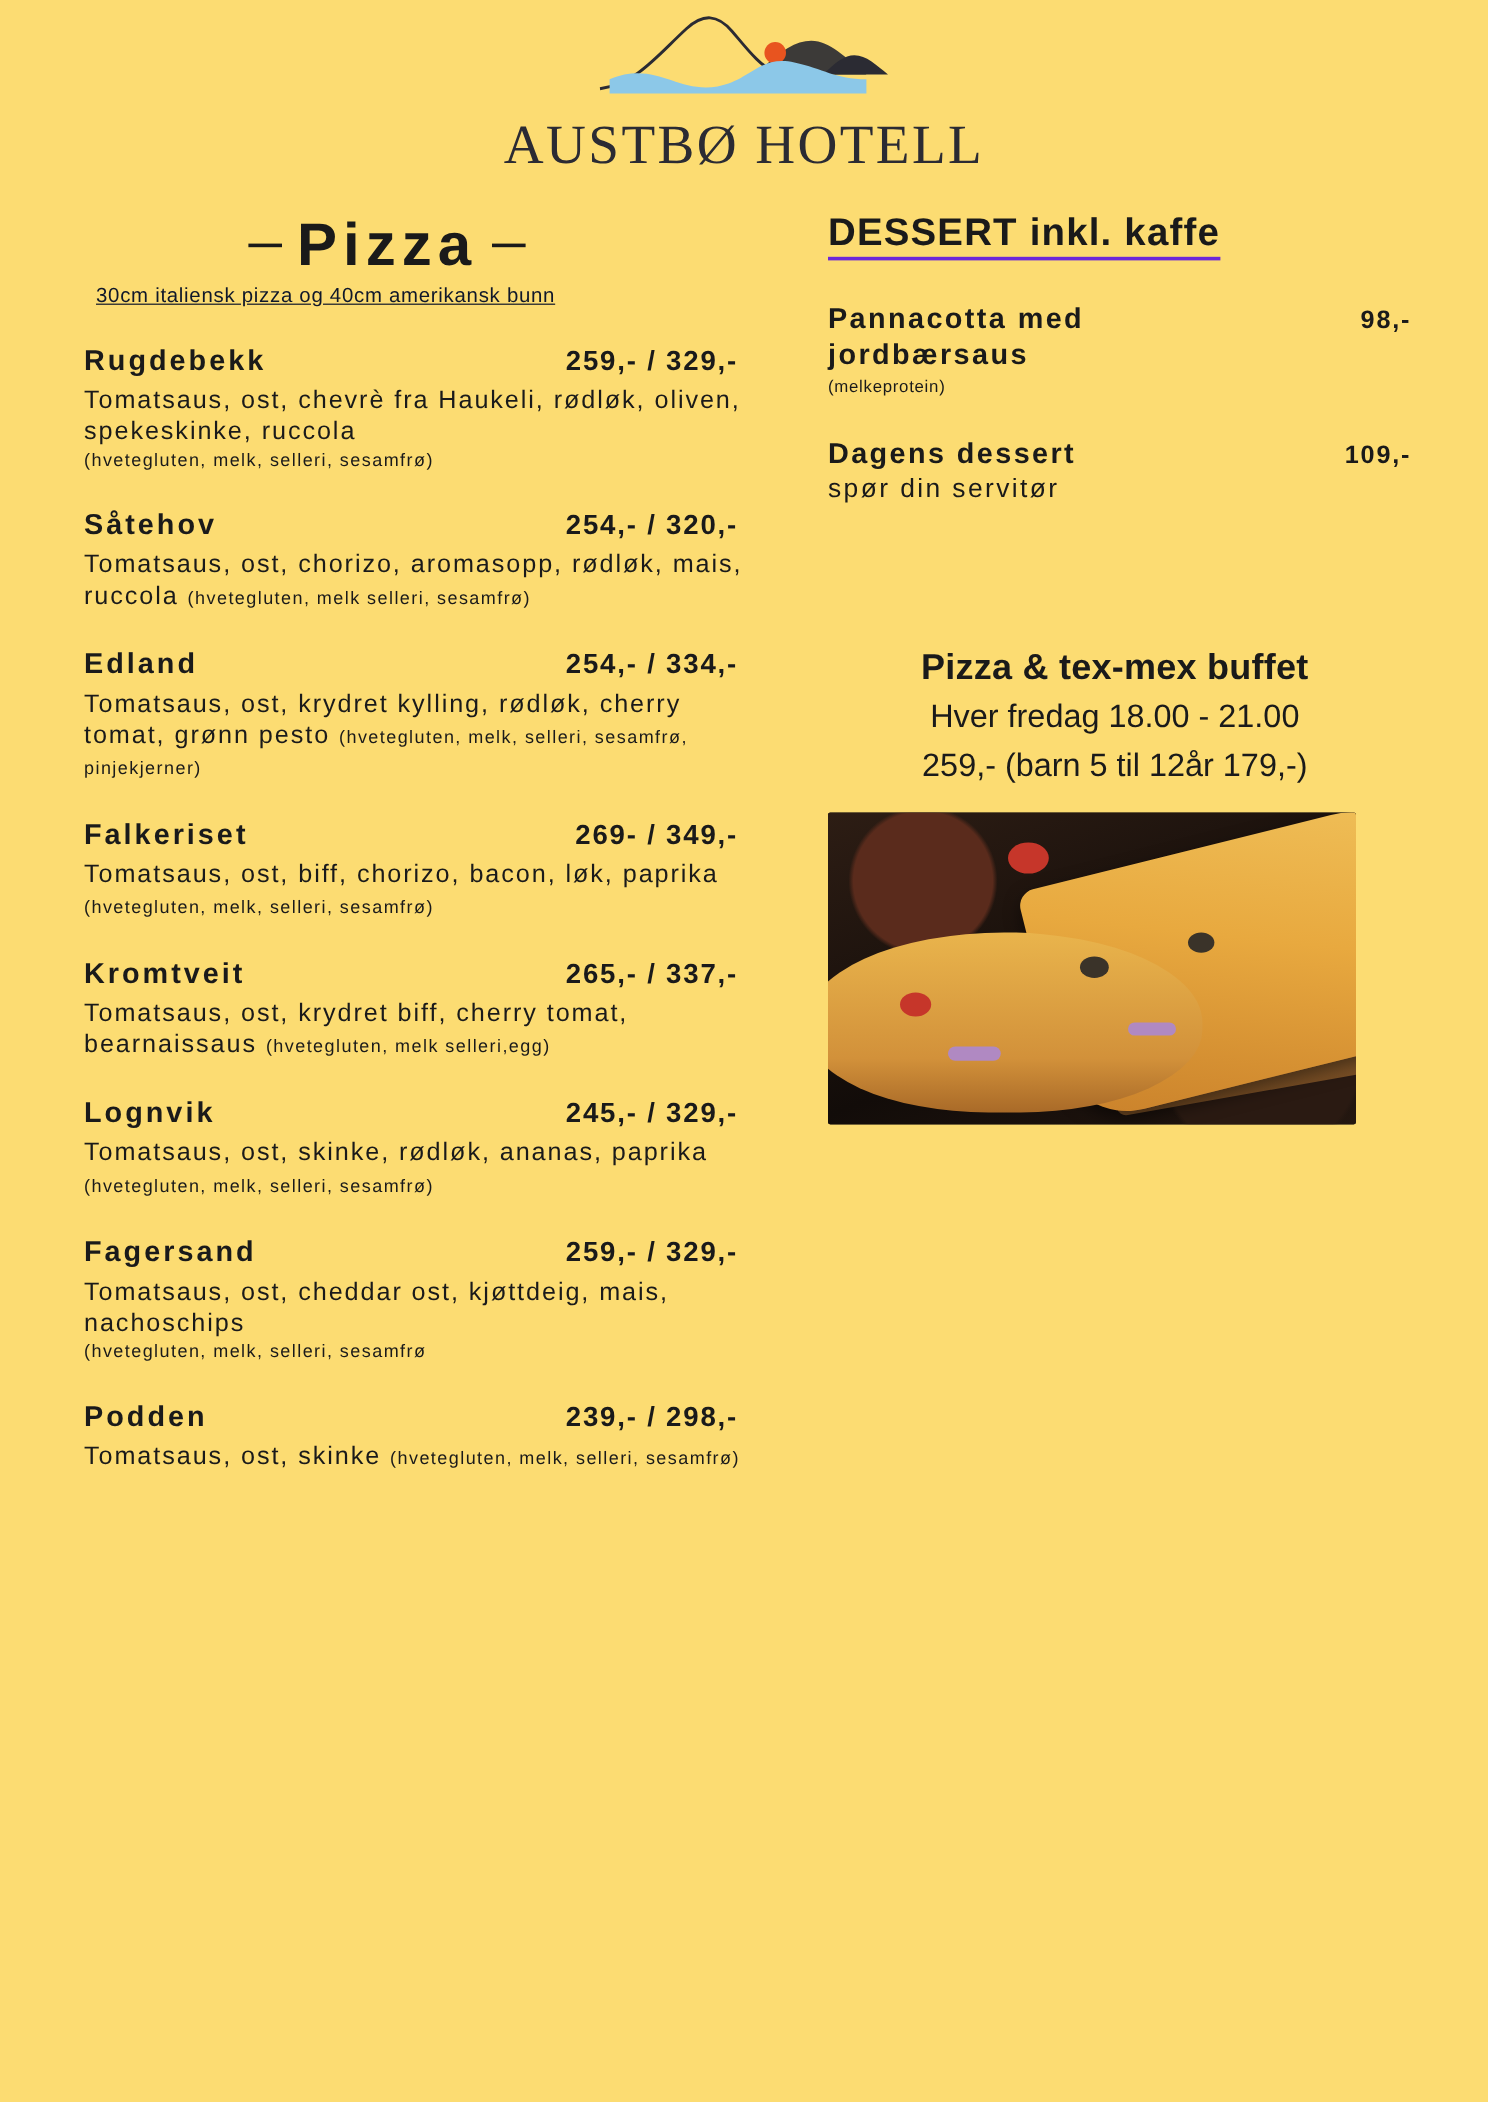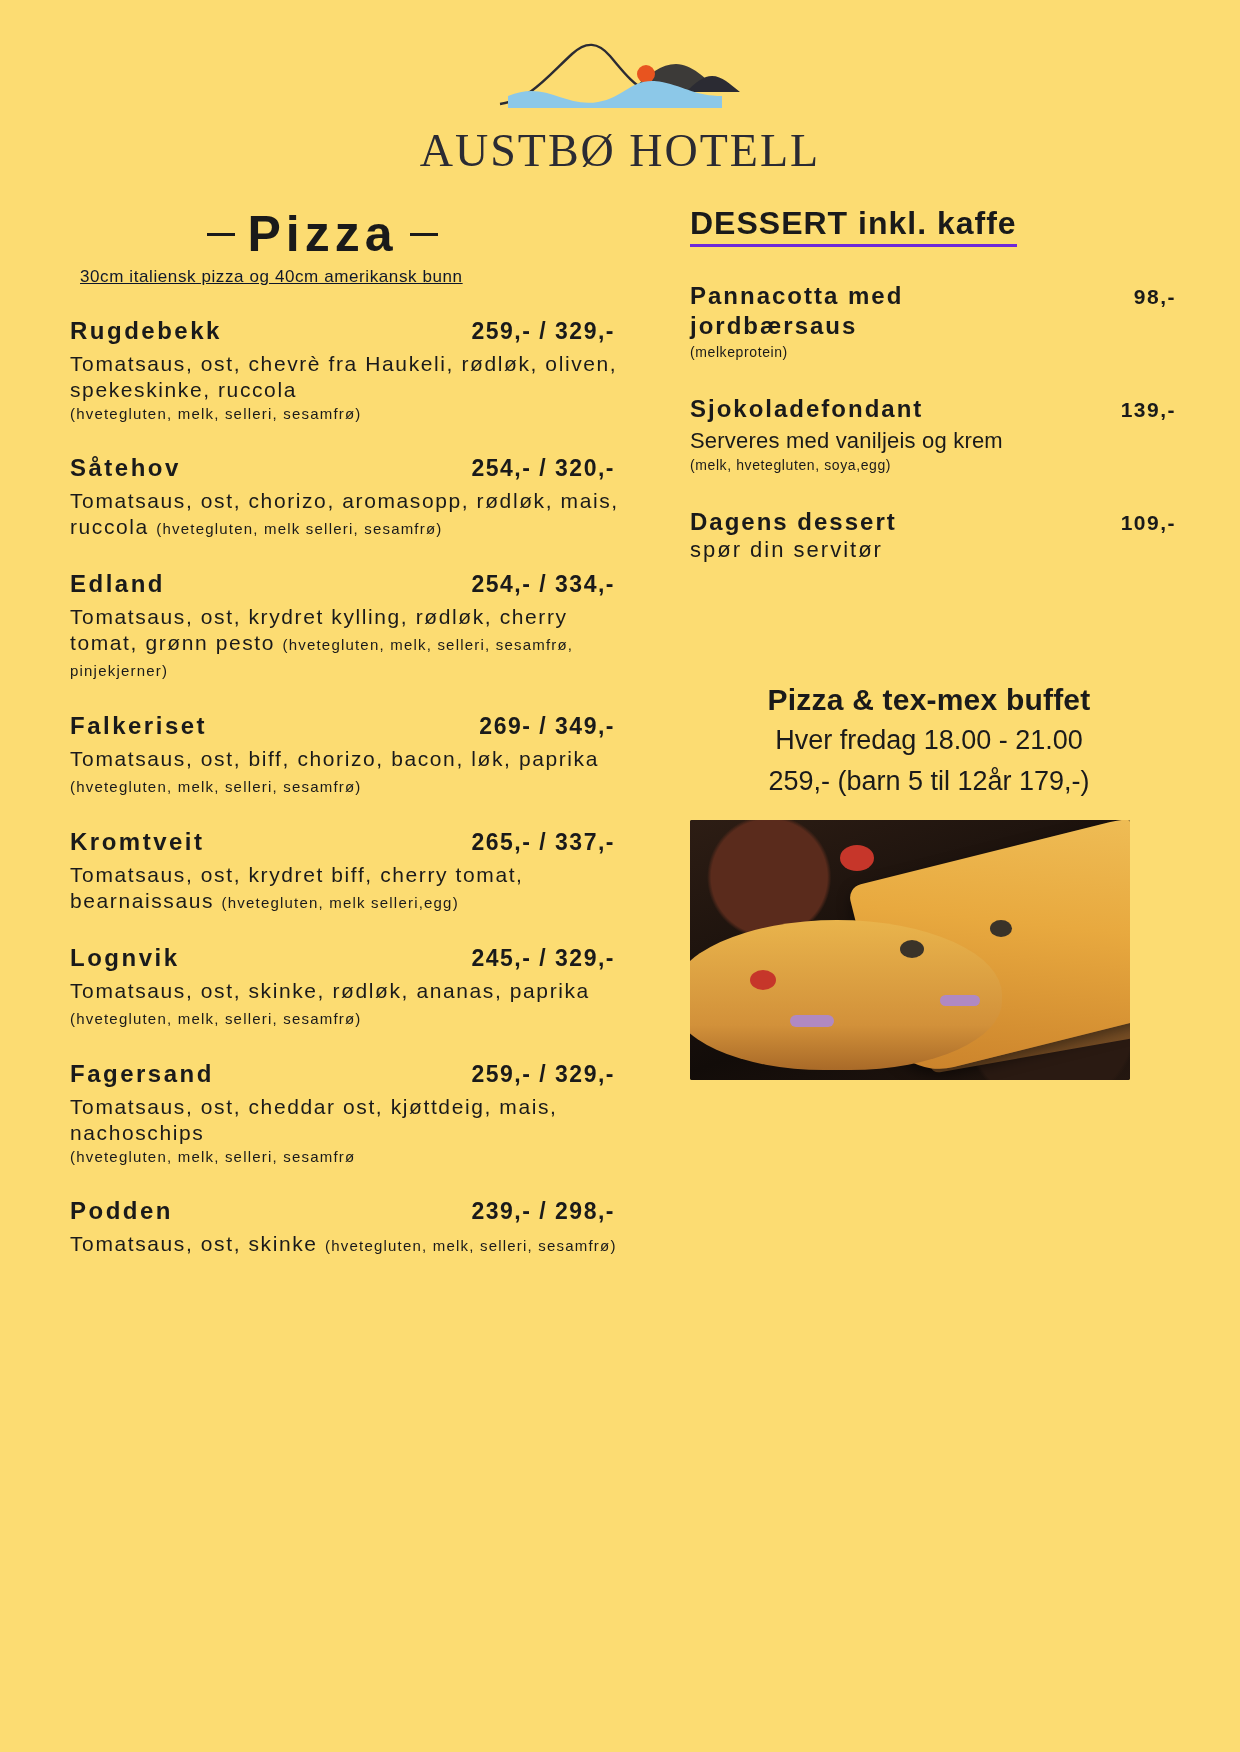--- a/index.html
+++ b/index.html
@@ -12,21 +12,20 @@
     background: #FCDC72;
     font-family: "Liberation Sans", sans-serif;
     color: #1a1a1a;
     overflow: hidden;
     position: relative;
   }
 
   
   .logo-block {
     width: 100%;
-    padding-top: 30px;
     display: flex;
     flex-direction: column;
     align-items: center;
   }
   .logo-mark {
     width: 260px;
     height: 90px;
     position: relative;
   }
   .logo-title {
@@ -80,21 +79,21 @@
     color: #0f172a;
     text-decoration: underline;
   }
 
   
   .item {
     margin-top: 30px;
   }
   .item-row {
     display: flex;
-    align-items: flex-end;
+    align-items: flex-start;
     padding-left: 10px;
   }
   .item-name {
     font-size: 24px;
     font-weight: bold;
     letter-spacing: 2.5px;
     flex: 0 0 auto;
   }
   .item-price {
     margin-left: auto;
@@ -377,28 +376,20 @@
     
     <div class="d-item">
       <div class="d-row">
         <span class="d-name">Pannacotta med jordbærsaus</span>
         <span class="d-price">98,-</span>
       </div>
       <div class="d-alg">(melkeprotein)</div>
     </div>
 
     
-    <div class="d-item">
-      <div class="d-row">
-        <span class="d-name">Sjokoladefondant</span>
-        <span class="d-price">139,-</span>
-      </div>
-      <div class="d-sub">Serveres med vaniljeis og krem</div>
-      <div class="d-alg">(melk, hvetegluten, soya,egg)</div>
-    </div>
 
     
     <div class="d-item">
       <div class="d-row">
         <span class="d-name">Dagens dessert</span>
         <span class="d-price">109,-</span>
       </div>
       <div class="d-sub-spaced">spør din servitør</div>
     </div>
 

